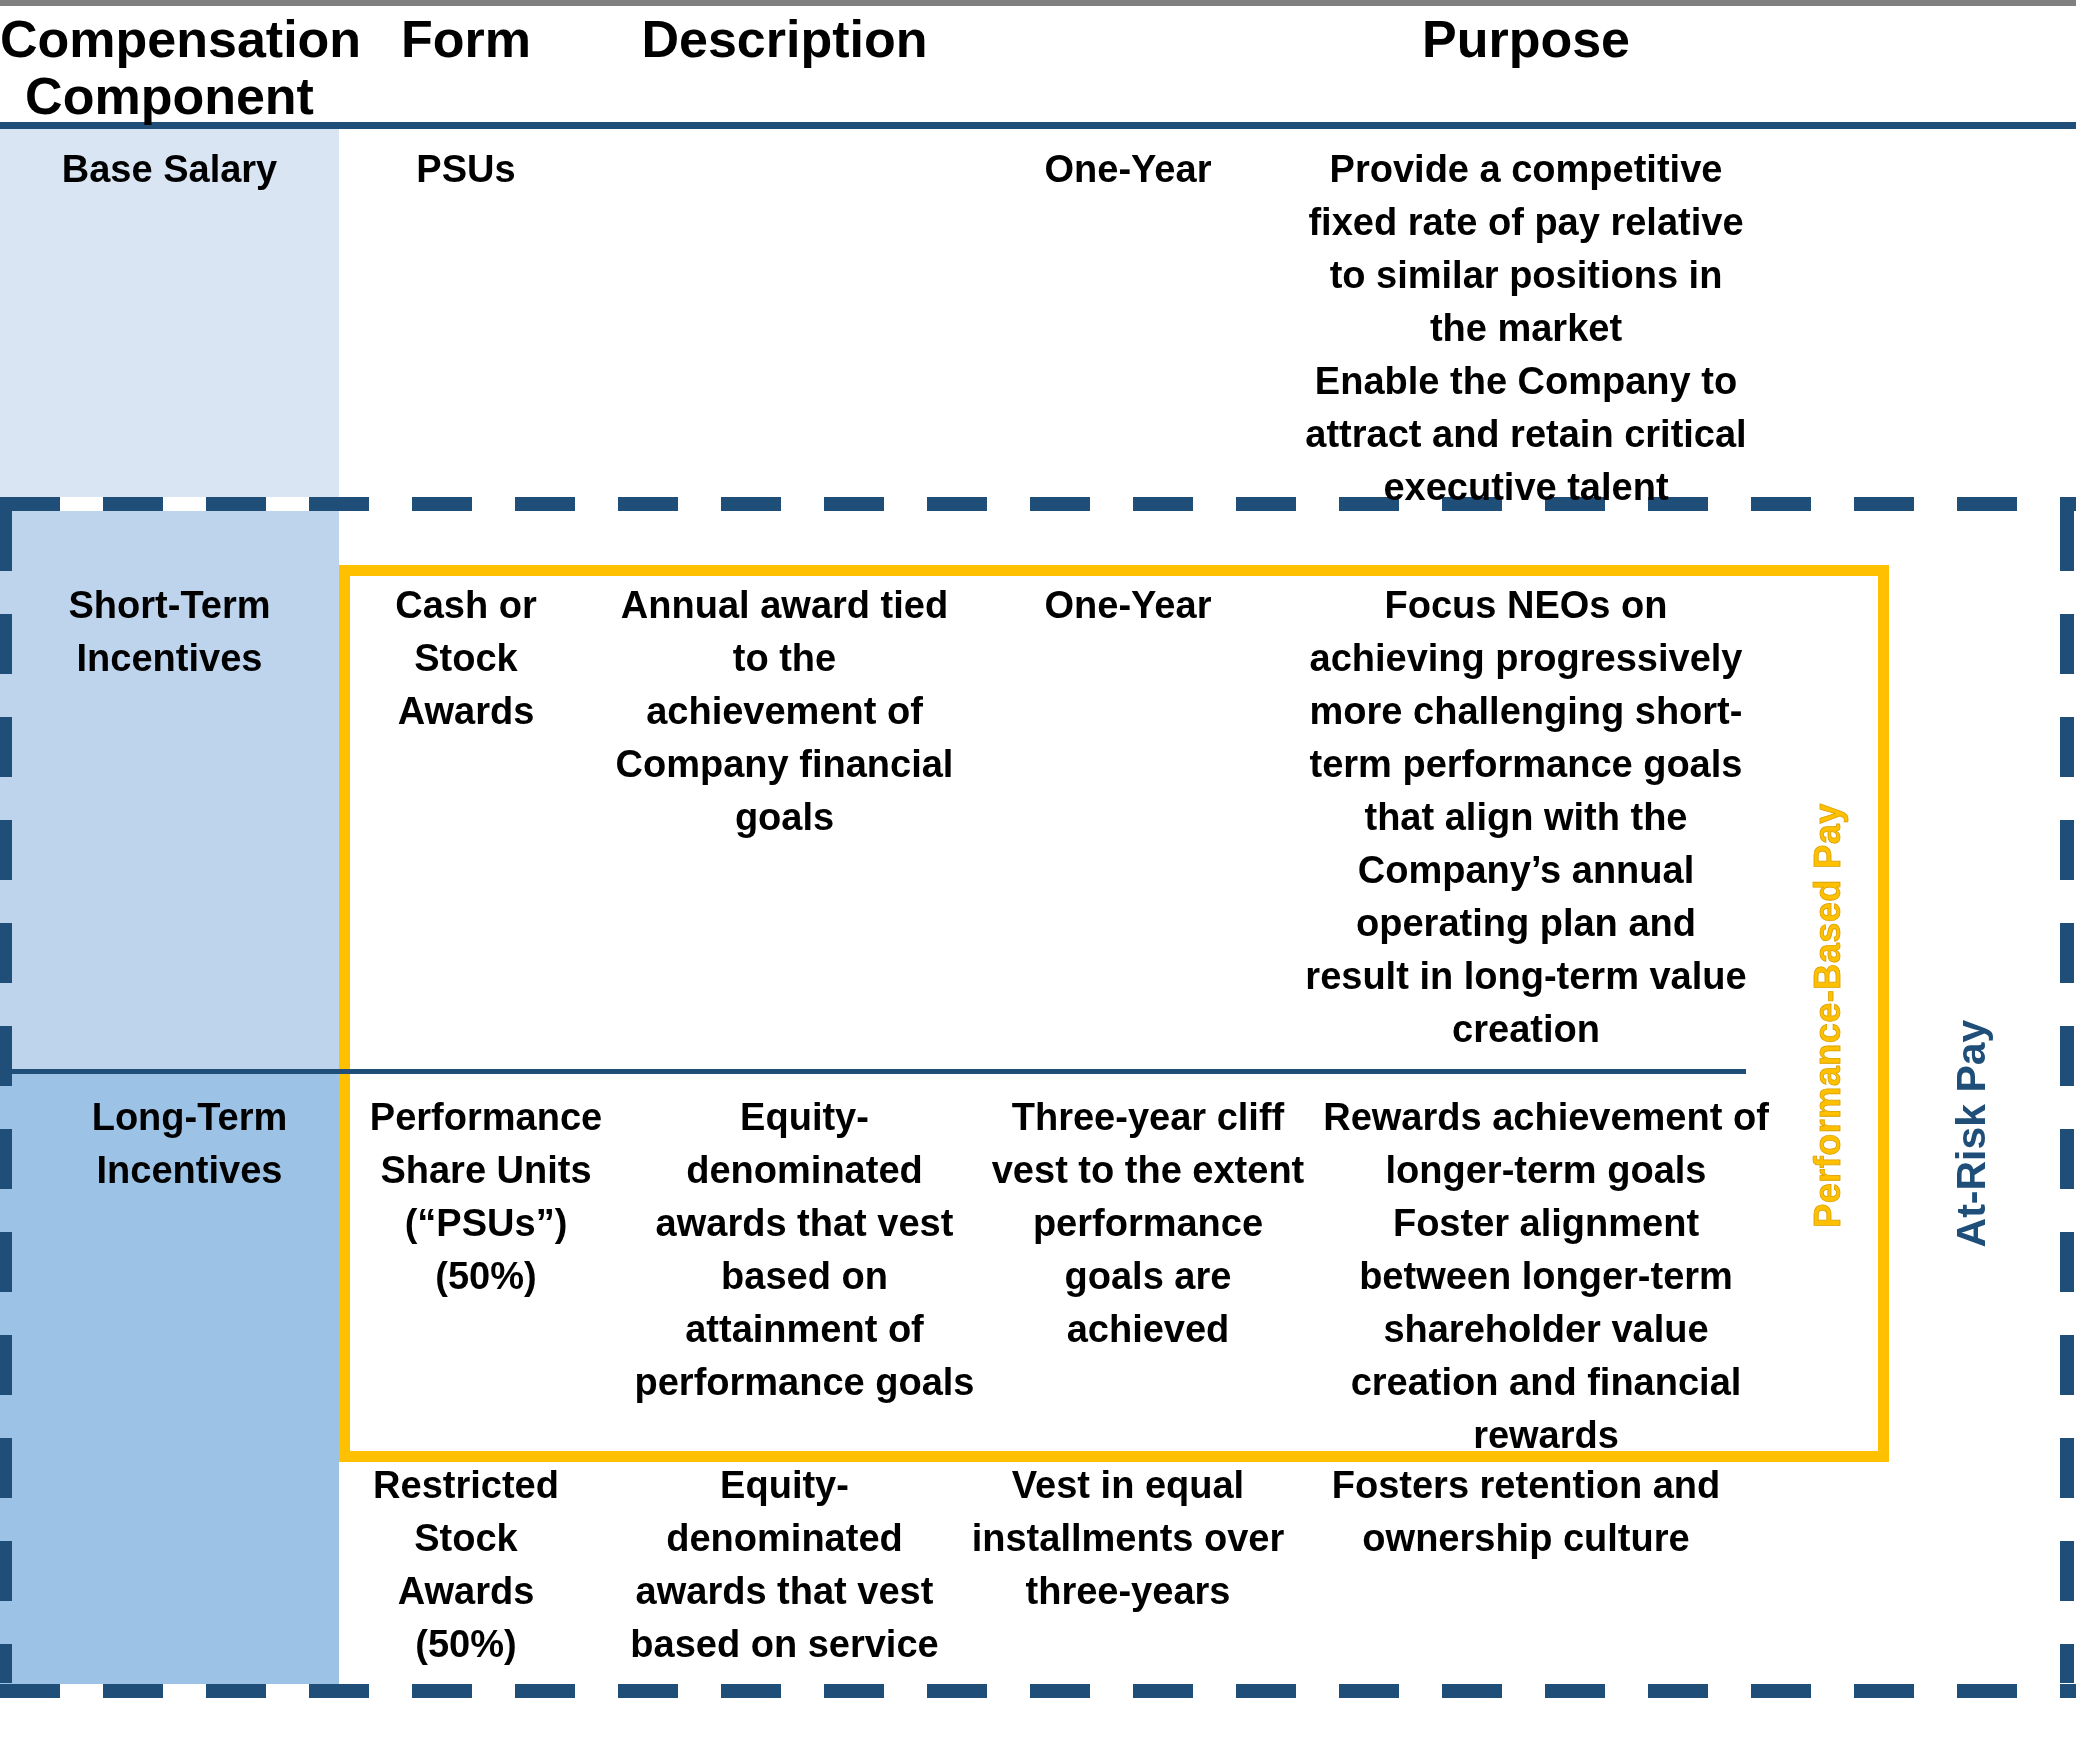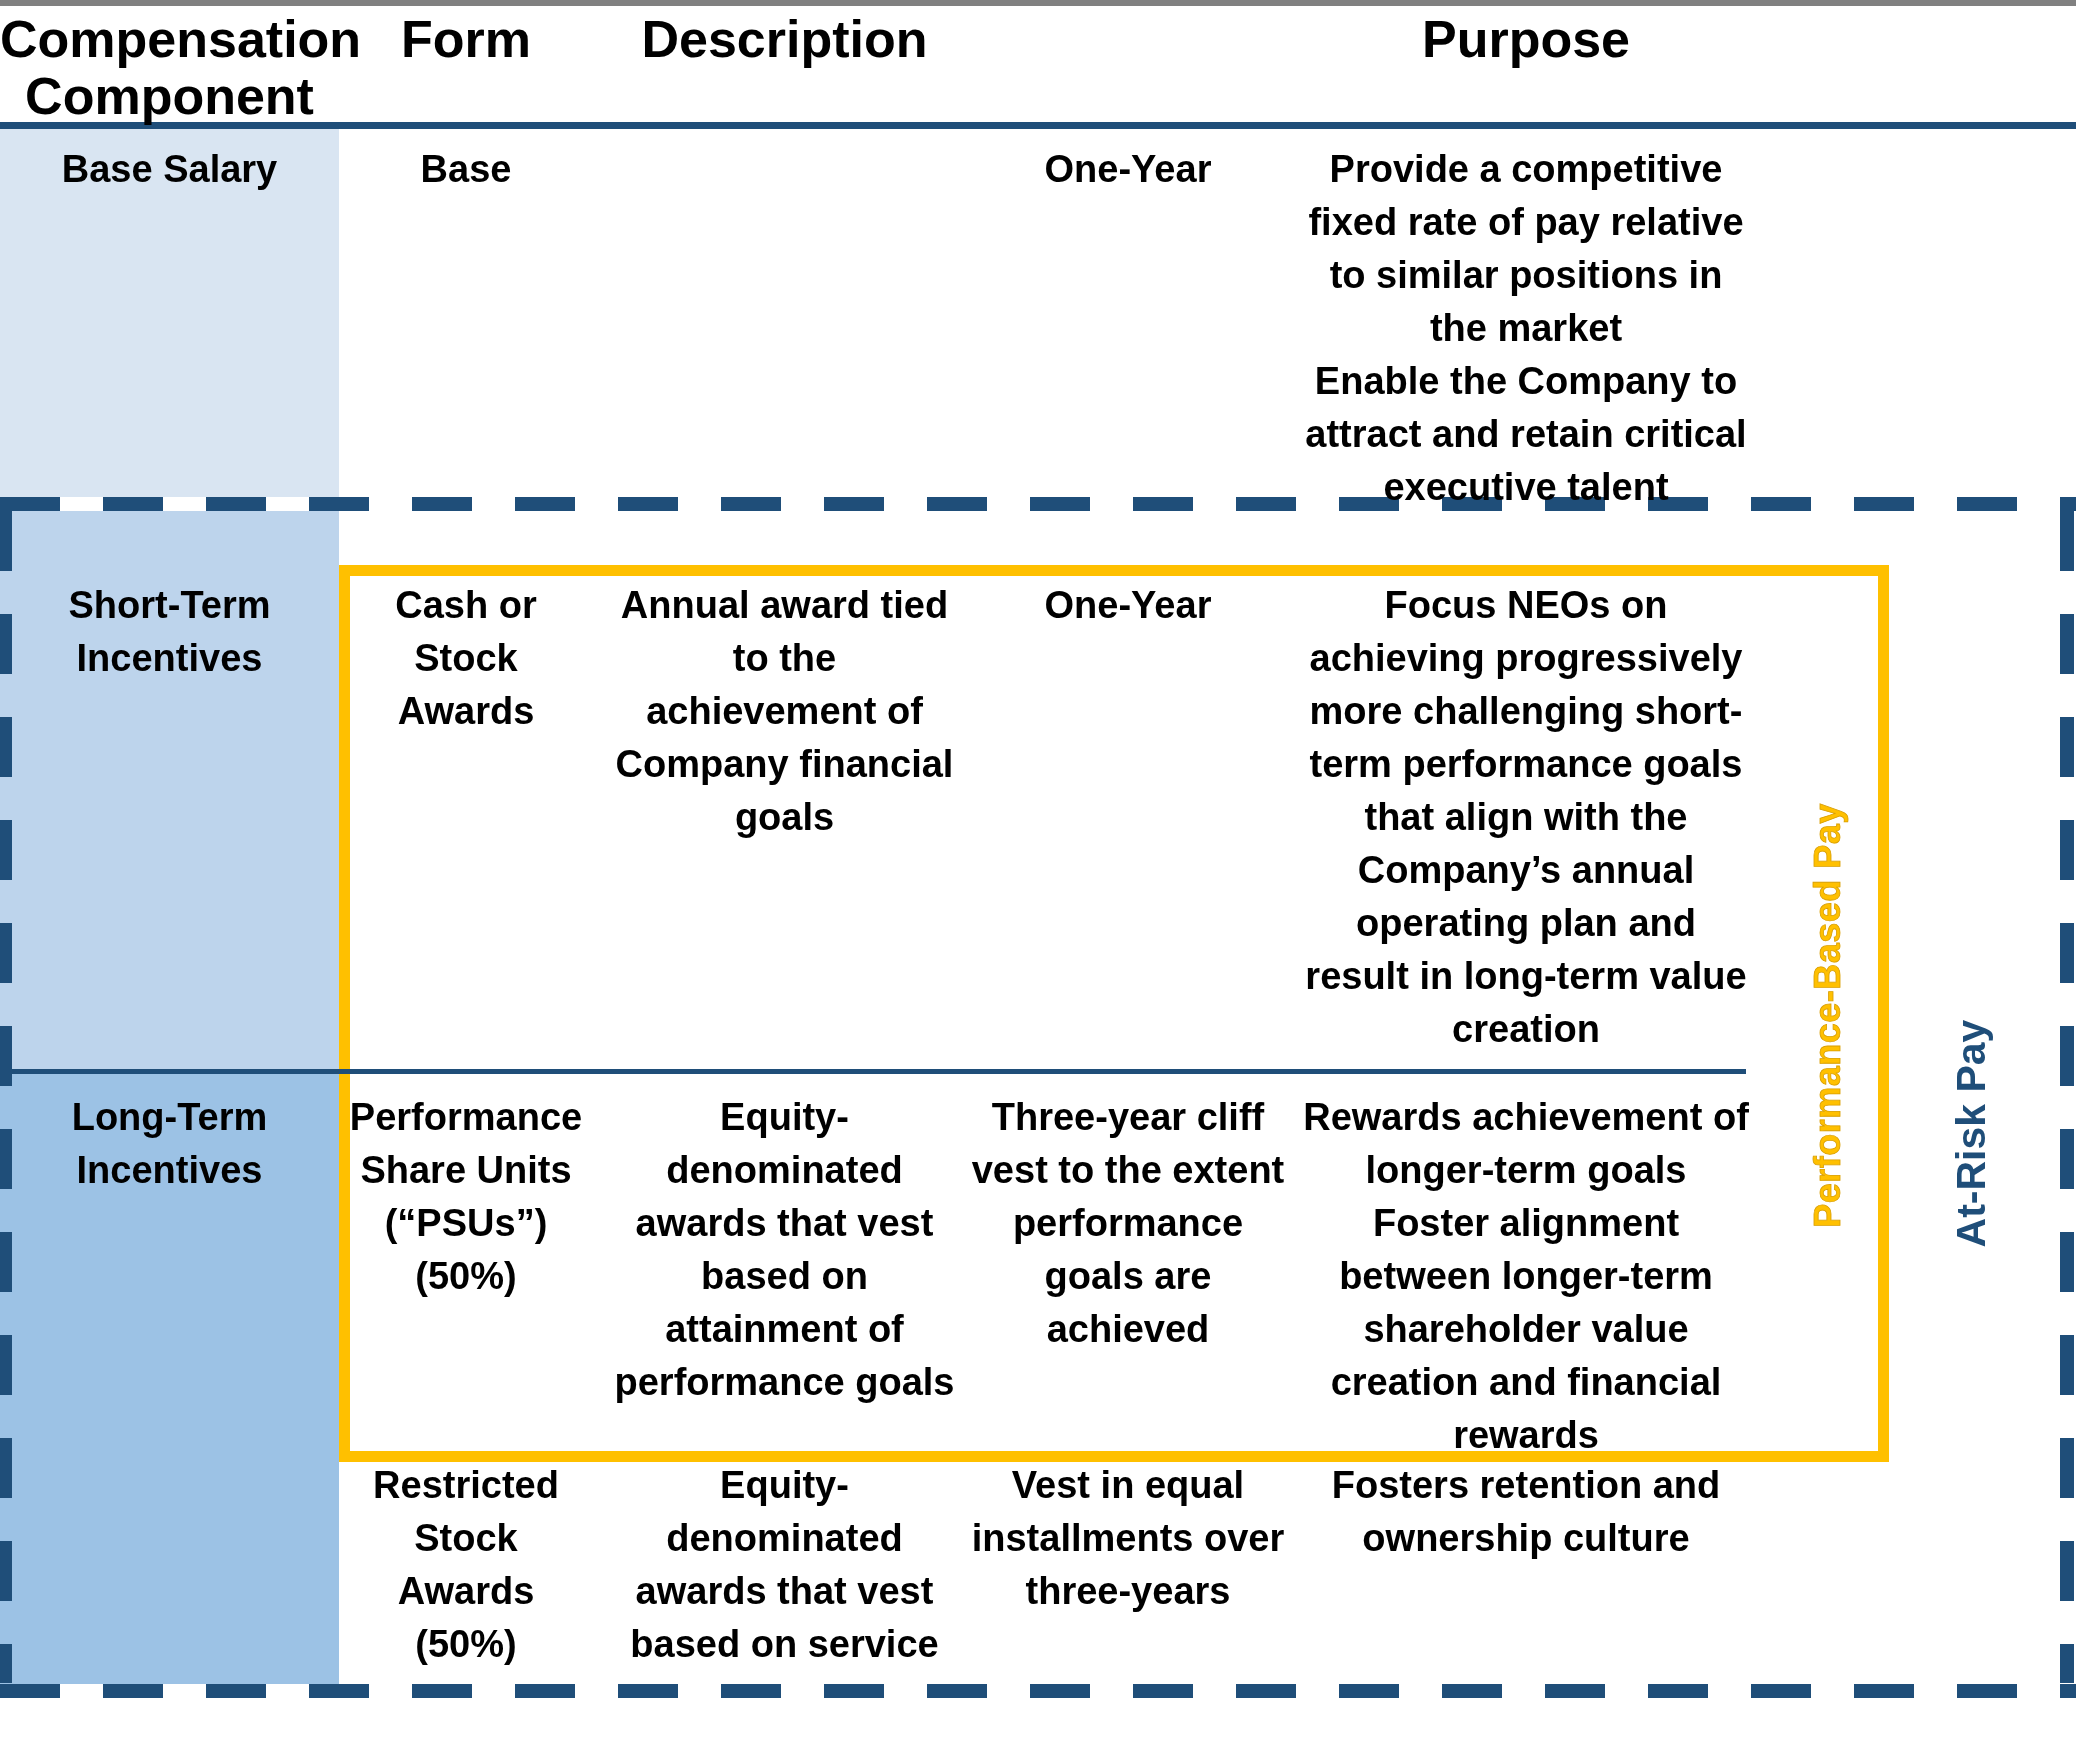--- a/index.html
+++ b/index.html
@@ -52,21 +52,21 @@
     font-size:52px;
     z-index:5;
   }
   .c1{left:0;width:339px;}
   .c2{left:340px;width:252px;}
   .c3{left:598px;width:373px;}
   .c4{left:958px;width:340px;}
   .c5{left:1279px;width:494px;}
   .r1{top:143px;}
   .r2{top:579px;}
-  .r3{top:1091px;}
+  .r3{top:1091px;margin-left:20px;}
   .r4{top:1439px;margin-top:20px;}
   
   .vlabel{
     text-align:center;
     transform:rotate(-90deg);
     z-index:5;
     line-height:49px;
   }
   .v-gold{
     left:1361px;top:991px;width:933px;height:49px;
@@ -99,21 +99,21 @@
   <div class="abs dash-v dash-left"></div>
   <div class="abs dash-v dash-right"></div>
 
   <div class="abs hdr c1 r-hdr" style="top:11px;">Compensation
 Component</div>
   <div class="abs hdr c2" style="top:11px;">Form</div>
   <div class="abs hdr c3" style="top:11px;">Description</div>
   <div class="abs hdr c5" style="top:11px;">Purpose</div>
 
   <div class="abs txt c1 r1">Base Salary</div>
-  <div class="abs txt c2 r1">Base</div>
+  <div class="abs txt c2 r1">PSUs</div>
   <div class="abs txt c4 r1">One-Year</div>
   <div class="abs txt c5 r1">Provide a competitive
 fixed rate of pay relative
 to similar positions in
 the market
 Enable the Company to
 attract and retain critical
 executive talent</div>
 
   <div class="abs txt c1 r2">Short-Term

